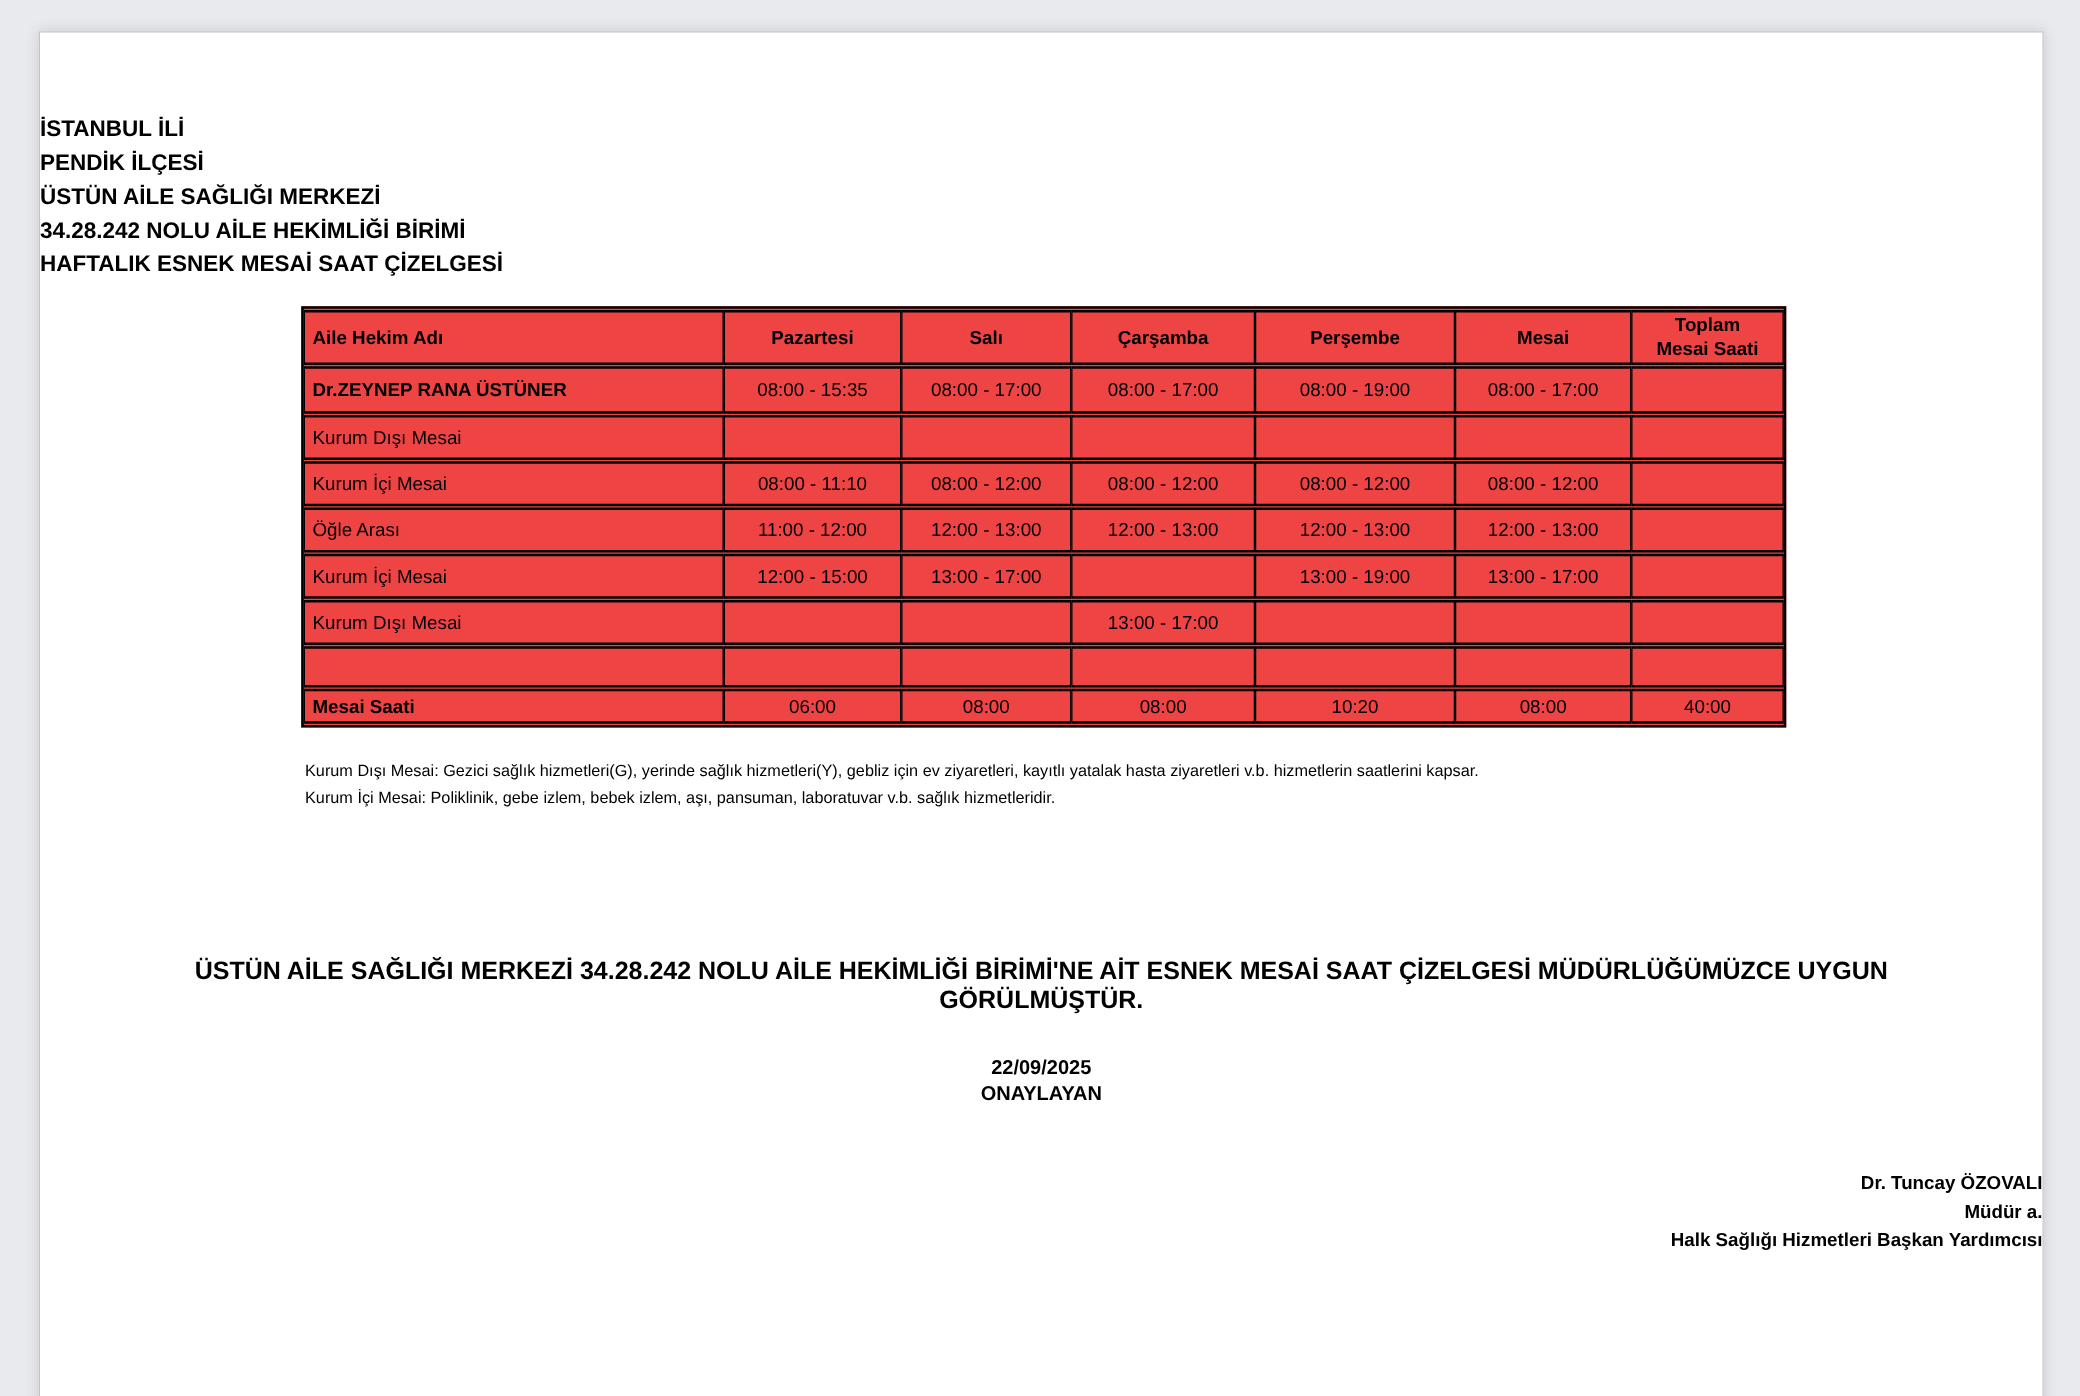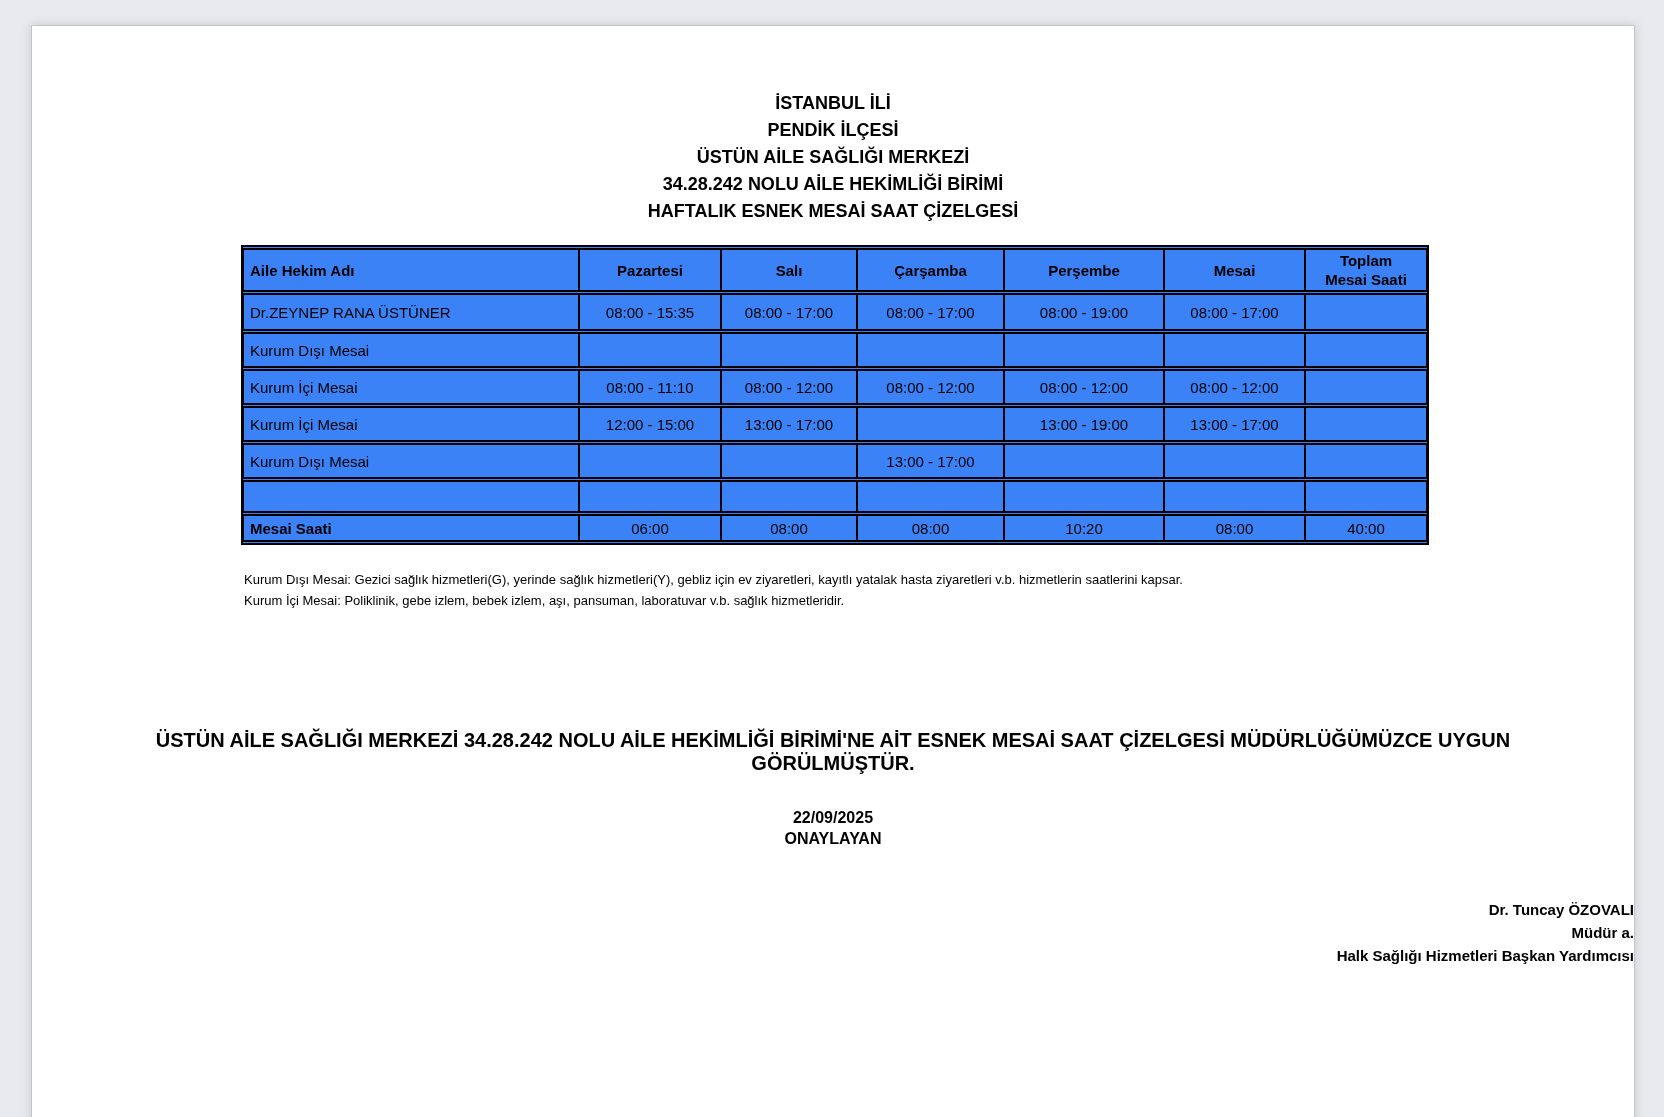--- a/index.html
+++ b/index.html
@@ -18,33 +18,33 @@
     top: 25px;
     width: 1604px;
     height: 1200px;
     background: #ffffff;
     border: 1px solid #c3c3ca;
     box-shadow: 0 0 10px rgba(60,60,80,0.18);
     box-sizing: border-box;
   }
   .title-block {
     margin-top: 64px;
-    text-align: center;
+    text-align: left;
     font-weight: bold;
     font-size: 18px;
     line-height: 27px;
   }
   table.schedule {
     margin: 20px 0 0 209px;
     width: 1184px;
     table-layout: fixed;
     border-collapse: separate;
     border-spacing: 0 1px;
     border: 2px solid #000;
-    background: #3b82f6;
+    background: #ef4444;
     font-size: 15px;
   }
   table.schedule th, table.schedule td {
     border: 1px solid #000;
     border-top-width: 2px;
     border-bottom-width: 2px;
     padding: 0 4px;
     overflow: hidden;
     text-align: center;
     vertical-align: middle;
@@ -55,21 +55,21 @@
     height: 44px;
     white-space: pre-line;
     line-height: 19px;
   }
   table.schedule th.left, table.schedule td.left {
     text-align: left;
     padding-left: 6px;
   }
   tr.row-data td { height: 36px; }
   tr.row-name td { height: 38px; }
-  tr.row-name td.left { font-weight: normal; }
+  tr.row-name td.left { font-weight: bold; }
   tr.row-empty td { height: 33px; }
   tr.row-total td { height: 28px; }
   tr.row-total td.left { font-weight: bold; }
   .footnotes {
     margin: 24px 0 0 212px;
     font-size: 13px;
     line-height: 21px;
   }
   .approval-statement {
     margin-top: 118px;
@@ -150,20 +150,29 @@
       <tr class="row-data">
         <td class="left">Kurum İçi Mesai</td>
         <td>08:00 - 11:10</td>
         <td>08:00 - 12:00</td>
         <td>08:00 - 12:00</td>
         <td>08:00 - 12:00</td>
         <td>08:00 - 12:00</td>
         <td></td>
       </tr>
       <tr class="row-data">
+        <td class="left">Öğle Arası</td>
+        <td>11:00 - 12:00</td>
+        <td>12:00 - 13:00</td>
+        <td>12:00 - 13:00</td>
+        <td>12:00 - 13:00</td>
+        <td>12:00 - 13:00</td>
+        <td></td>
+      </tr>
+      <tr class="row-data">
         <td class="left">Kurum İçi Mesai</td>
         <td>12:00 - 15:00</td>
         <td>13:00 - 17:00</td>
         <td></td>
         <td>13:00 - 19:00</td>
         <td>13:00 - 17:00</td>
         <td></td>
       </tr>
       <tr class="row-data">
         <td class="left">Kurum Dışı Mesai</td>

